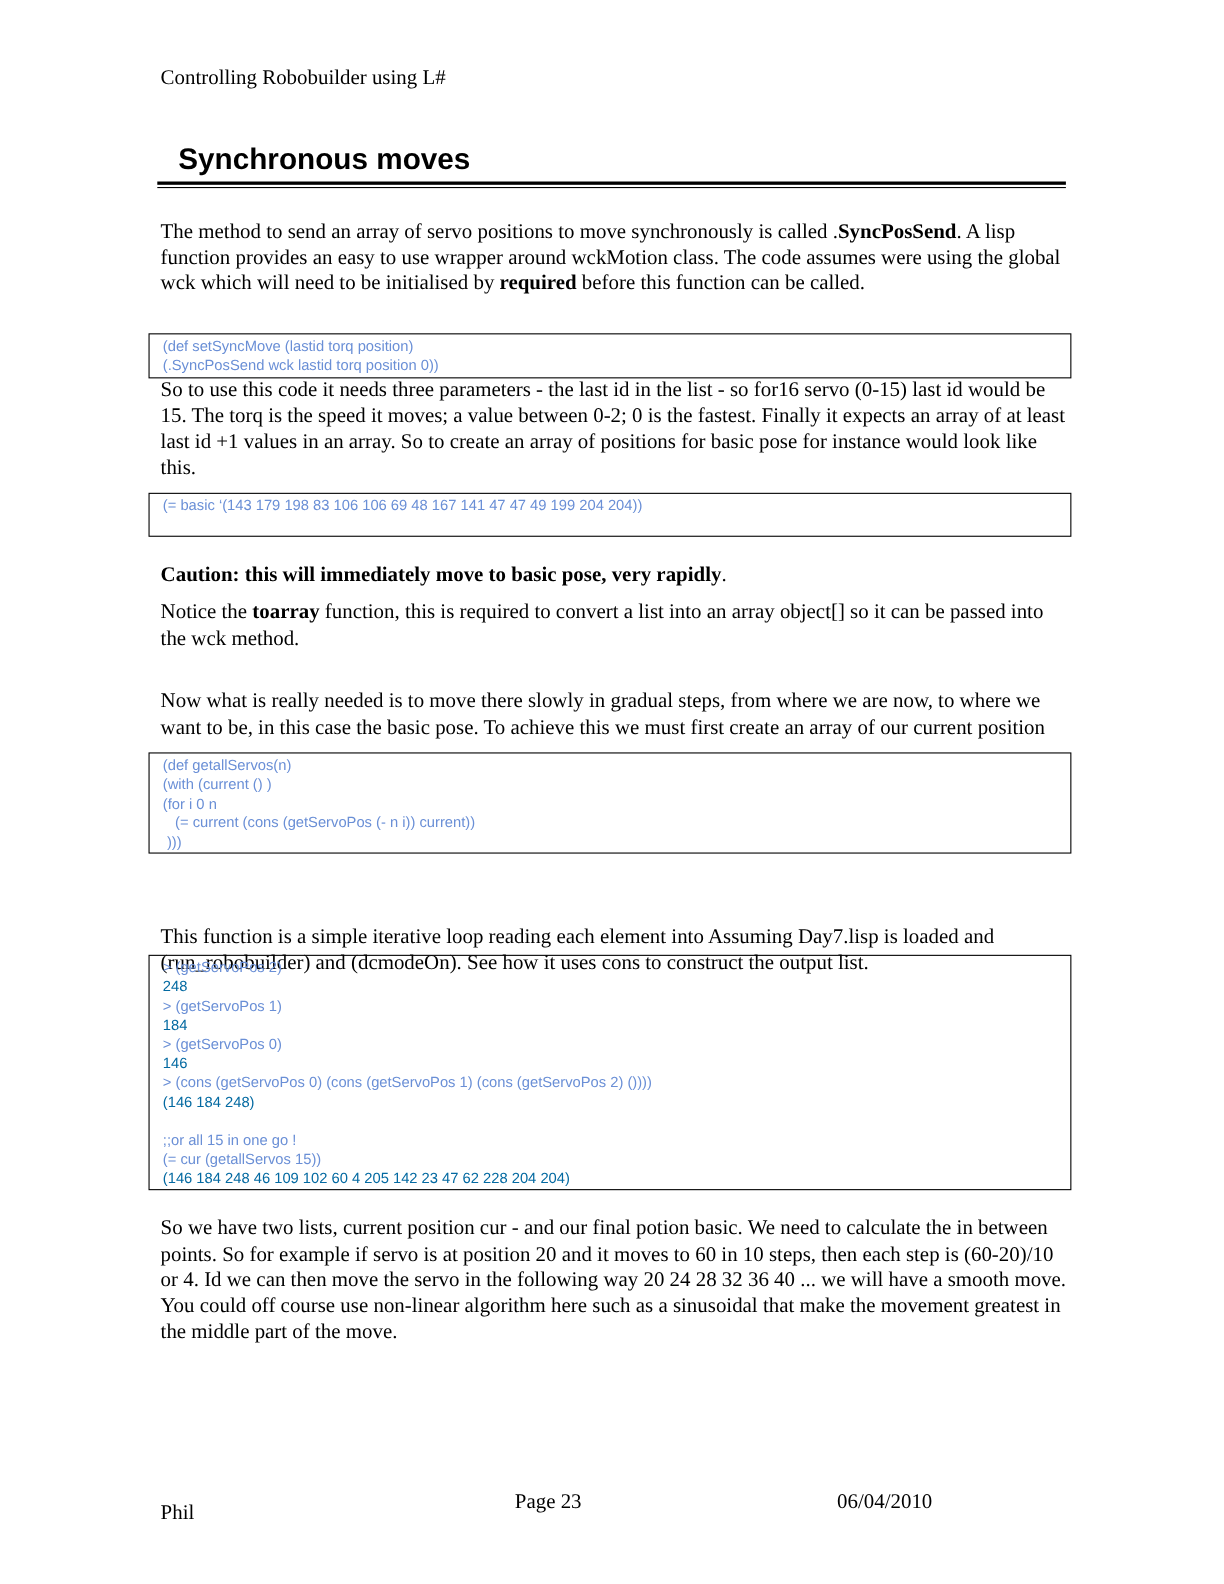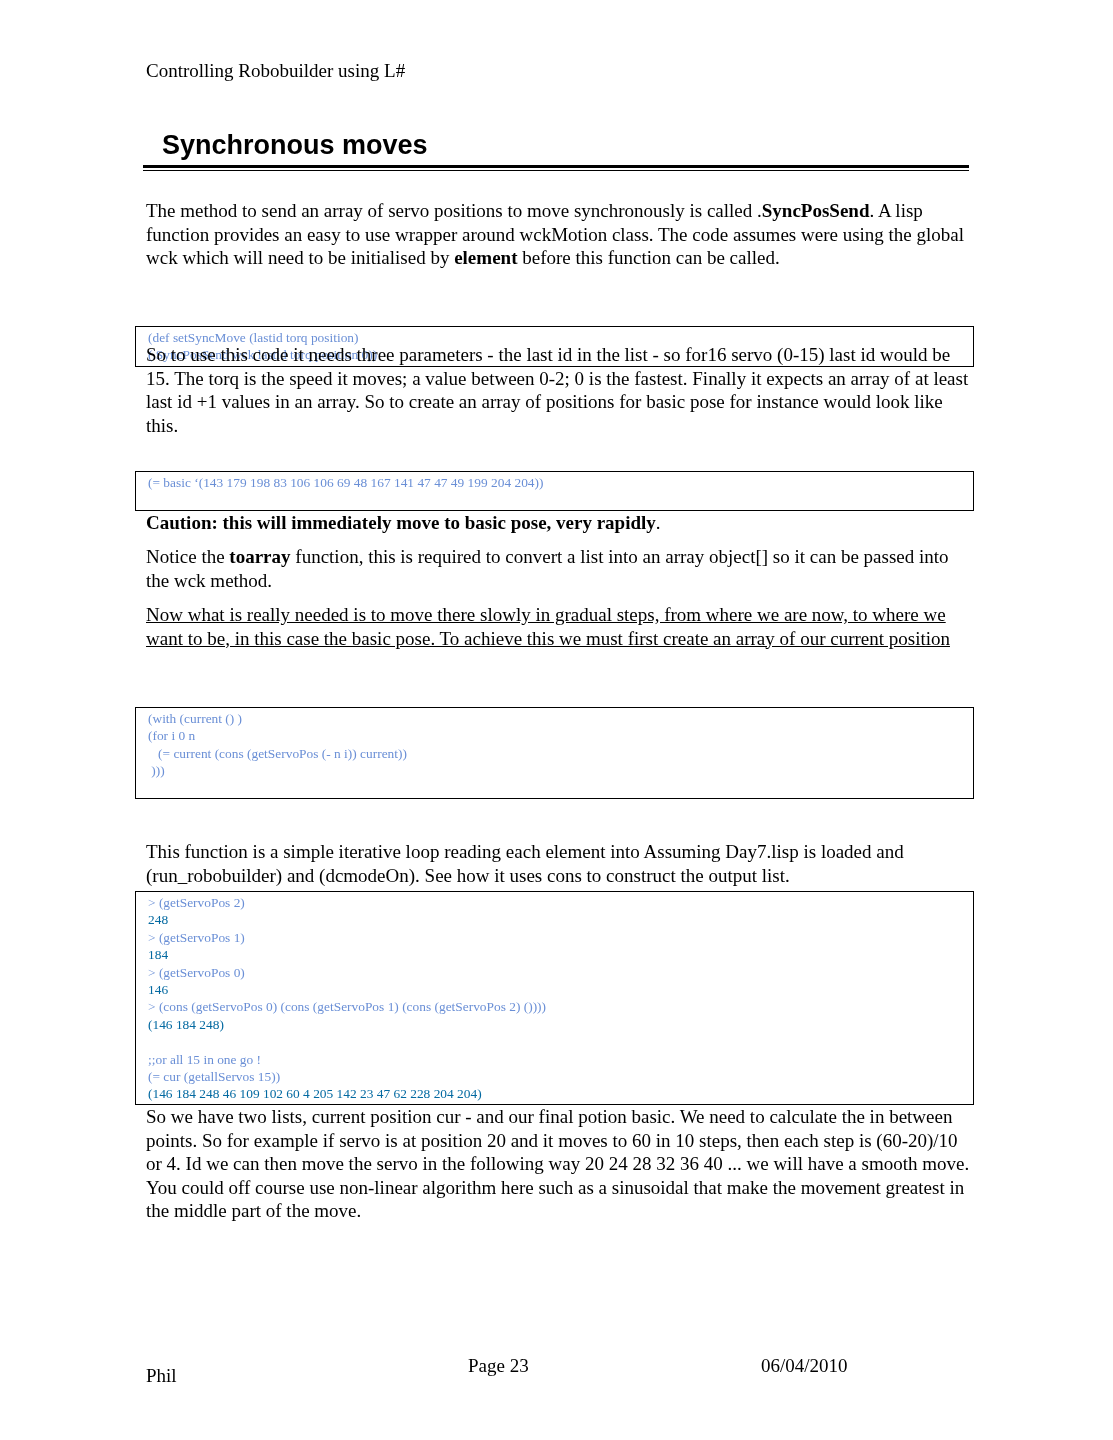--- a/index.html
+++ b/index.html
@@ -6,51 +6,51 @@
   body { width: 1113px; height: 1440px; position: relative; overflow: hidden;
          font-family: "Liberation Serif", serif; color: #000; }
   .header { position: absolute; left: 146px; top: 60px; font-size: 19px; }
   .h1 { position: absolute; left: 162px; top: 130px; width: 823px;
         font-family: "Liberation Sans", sans-serif; font-weight: bold; font-size: 27px; }
   .rule { position: absolute; left: 143px; width: 826px; background: #000; }
   .rule1 { top: 165px; height: 3px; }
   .rule2 { top: 170px; height: 1px; }
   .para { position: absolute; left: 146px; width: 830px; font-size: 19px; line-height: 23.5px; }
   .code { position: absolute; left: 135px; width: 839px; border: 1px solid #000;
-          font-family: Liberation Serif, serif; font-size: 13.4px; line-height: 17.4px;
-          color: #6a8fd6; padding: 2px 0 1px 12px; box-sizing: border-box; white-space: pre; margin-top: 23px; }
+          font-family: Liberation Sans, sans-serif; font-size: 13.4px; line-height: 17.4px;
+          color: #6a8fd6; padding: 2px 0 1px 12px; box-sizing: border-box; white-space: pre; }
   .code .out { color: #0369a1; }
   .code .line { display: block; height: 17.4px; }
   .footer { position: absolute; top: 1355px; font-size: 19px; }
   b { font-weight: bold; }
 </style>
 </head>
 <body>
 
 <div class="header">Controlling Robobuilder using L#</div>
 
 <div class="h1">Synchronous moves</div>
 <div class="rule rule1"></div>
 <div class="rule rule2"></div>
 
-<div class="para" style="top:199px;"><span>The method to send an array of servo positions to move synchronously is called .</span><b>SyncPosSend</b><span>. A lisp function provides an easy to use wrapper around wckMotion class. The code assumes were using the global wck which will need to be initialised by </span><b>element</b><span> before this function can be called.</span></div>
+<div class="para" style="top:199px;"><span>The method to send an array of servo positions to move synchronously is called .</span><b>SyncPosSend</b><span>. A lisp function provides an easy to use wrapper around wckMotion class. The code assumes were using the global wck which will need to be initialised by </span><b>required</b><span> before this function can be called.</span></div>
 
 <div class="code" style="top:303px;height:41px;"><span class="line">(def setSyncMove (lastid torq position)</span><span class="line">(.SyncPosSend wck lastid torq position 0))</span></div>
 
 <div class="para" style="top:343px;">So to use this code it needs three parameters - the last id in the list - so for16 servo (0-15) last id would be 15. The torq is the speed it moves; a value between 0-2;  0 is the fastest. Finally it expects an array of at least last id +1 values in an array. So to create an array of positions for basic pose for instance would look like this.</div>
 
 <div class="code" style="top:448px;height:40px;"><span class="line">(= basic ‘(143 179 198 83 106 106 69 48 167 141 47 47 49 199 204 204))</span></div>
 
 <div class="para" style="top:511px;"><b>Caution: this will immediately move to basic pose, very rapidly</b><span>.</span></div>
 
 <div class="para" style="top:545px;"><span>Notice the </span><b>toarray</b><span> function, this is required to convert a list into an array object[] so it can be passed into the wck method.</span></div>
 
-<div class="para" style="top:603px;text-decoration:underline;">Now what is really needed is to move there slowly in gradual steps, from where we are now, to where we want to be, in this case the basic pose. To achieve this we must first create an array of our current position</div>
+<div class="para" style="top:626px;">Now what is really needed is to move there slowly in gradual steps, from where we are now, to where we want to be, in this case the basic pose. To achieve this we must first create an array of our current position</div>
 
-<div class="code" style="top:684px;height:92px;"><span class="line">(with (current () )</span><span class="line">(for i 0 n</span><span class="line">   (= current (cons (getServoPos (- n i)) current))</span><span class="line"> )))</span></div>
+<div class="code" style="top:684px;height:92px;"><span class="line">(def getallServos(n)</span><span class="line">(with (current () )</span><span class="line">(for i 0 n</span><span class="line">   (= current (cons (getServoPos (- n i)) current))</span><span class="line"> )))</span></div>
 
 <div class="para" style="top:840px;">This function is a simple iterative loop reading each element into Assuming Day7.lisp is loaded and (run_robobuilder) and (dcmodeOn). See how it uses cons to construct the output list.</div>
 
 <div class="code" style="top:868px;height:214px;"><span class="line">&gt; (getServoPos 2)</span><span class="line out">248</span><span class="line">&gt; (getServoPos 1)</span><span class="line out">184</span><span class="line">&gt; (getServoPos 0)</span><span class="line out">146</span><span class="line">&gt; (cons (getServoPos 0) (cons (getServoPos 1) (cons (getServoPos 2) ())))</span><span class="line out">(146 184 248)</span><span class="line"></span><span class="line">;;or all 15 in one go !</span><span class="line">(= cur (getallServos 15))</span><span class="line out">(146 184 248 46 109 102 60 4 205 142 23 47 62 228 204 204)</span></div>
 
 <div class="para" style="top:1105px;">So we have two lists, current position cur - and our final potion basic. We need to calculate the in between points. So for example if servo is at position 20 and it moves to 60 in 10 steps, then each step is (60-20)/10 or 4. Id we can then move the servo in the following way 20 24 28 32 36 40 ... we will have a smooth move. You could off course use non-linear algorithm here such as a sinusoidal that make the movement greatest in the middle part of the move.</div>
 
 <div class="footer" style="left:146px;margin-top:10px;">Phil</div>
 <div class="footer" style="left:468px;">Page 23</div>
 <div class="footer" style="left:761px;">06/04/2010</div>

